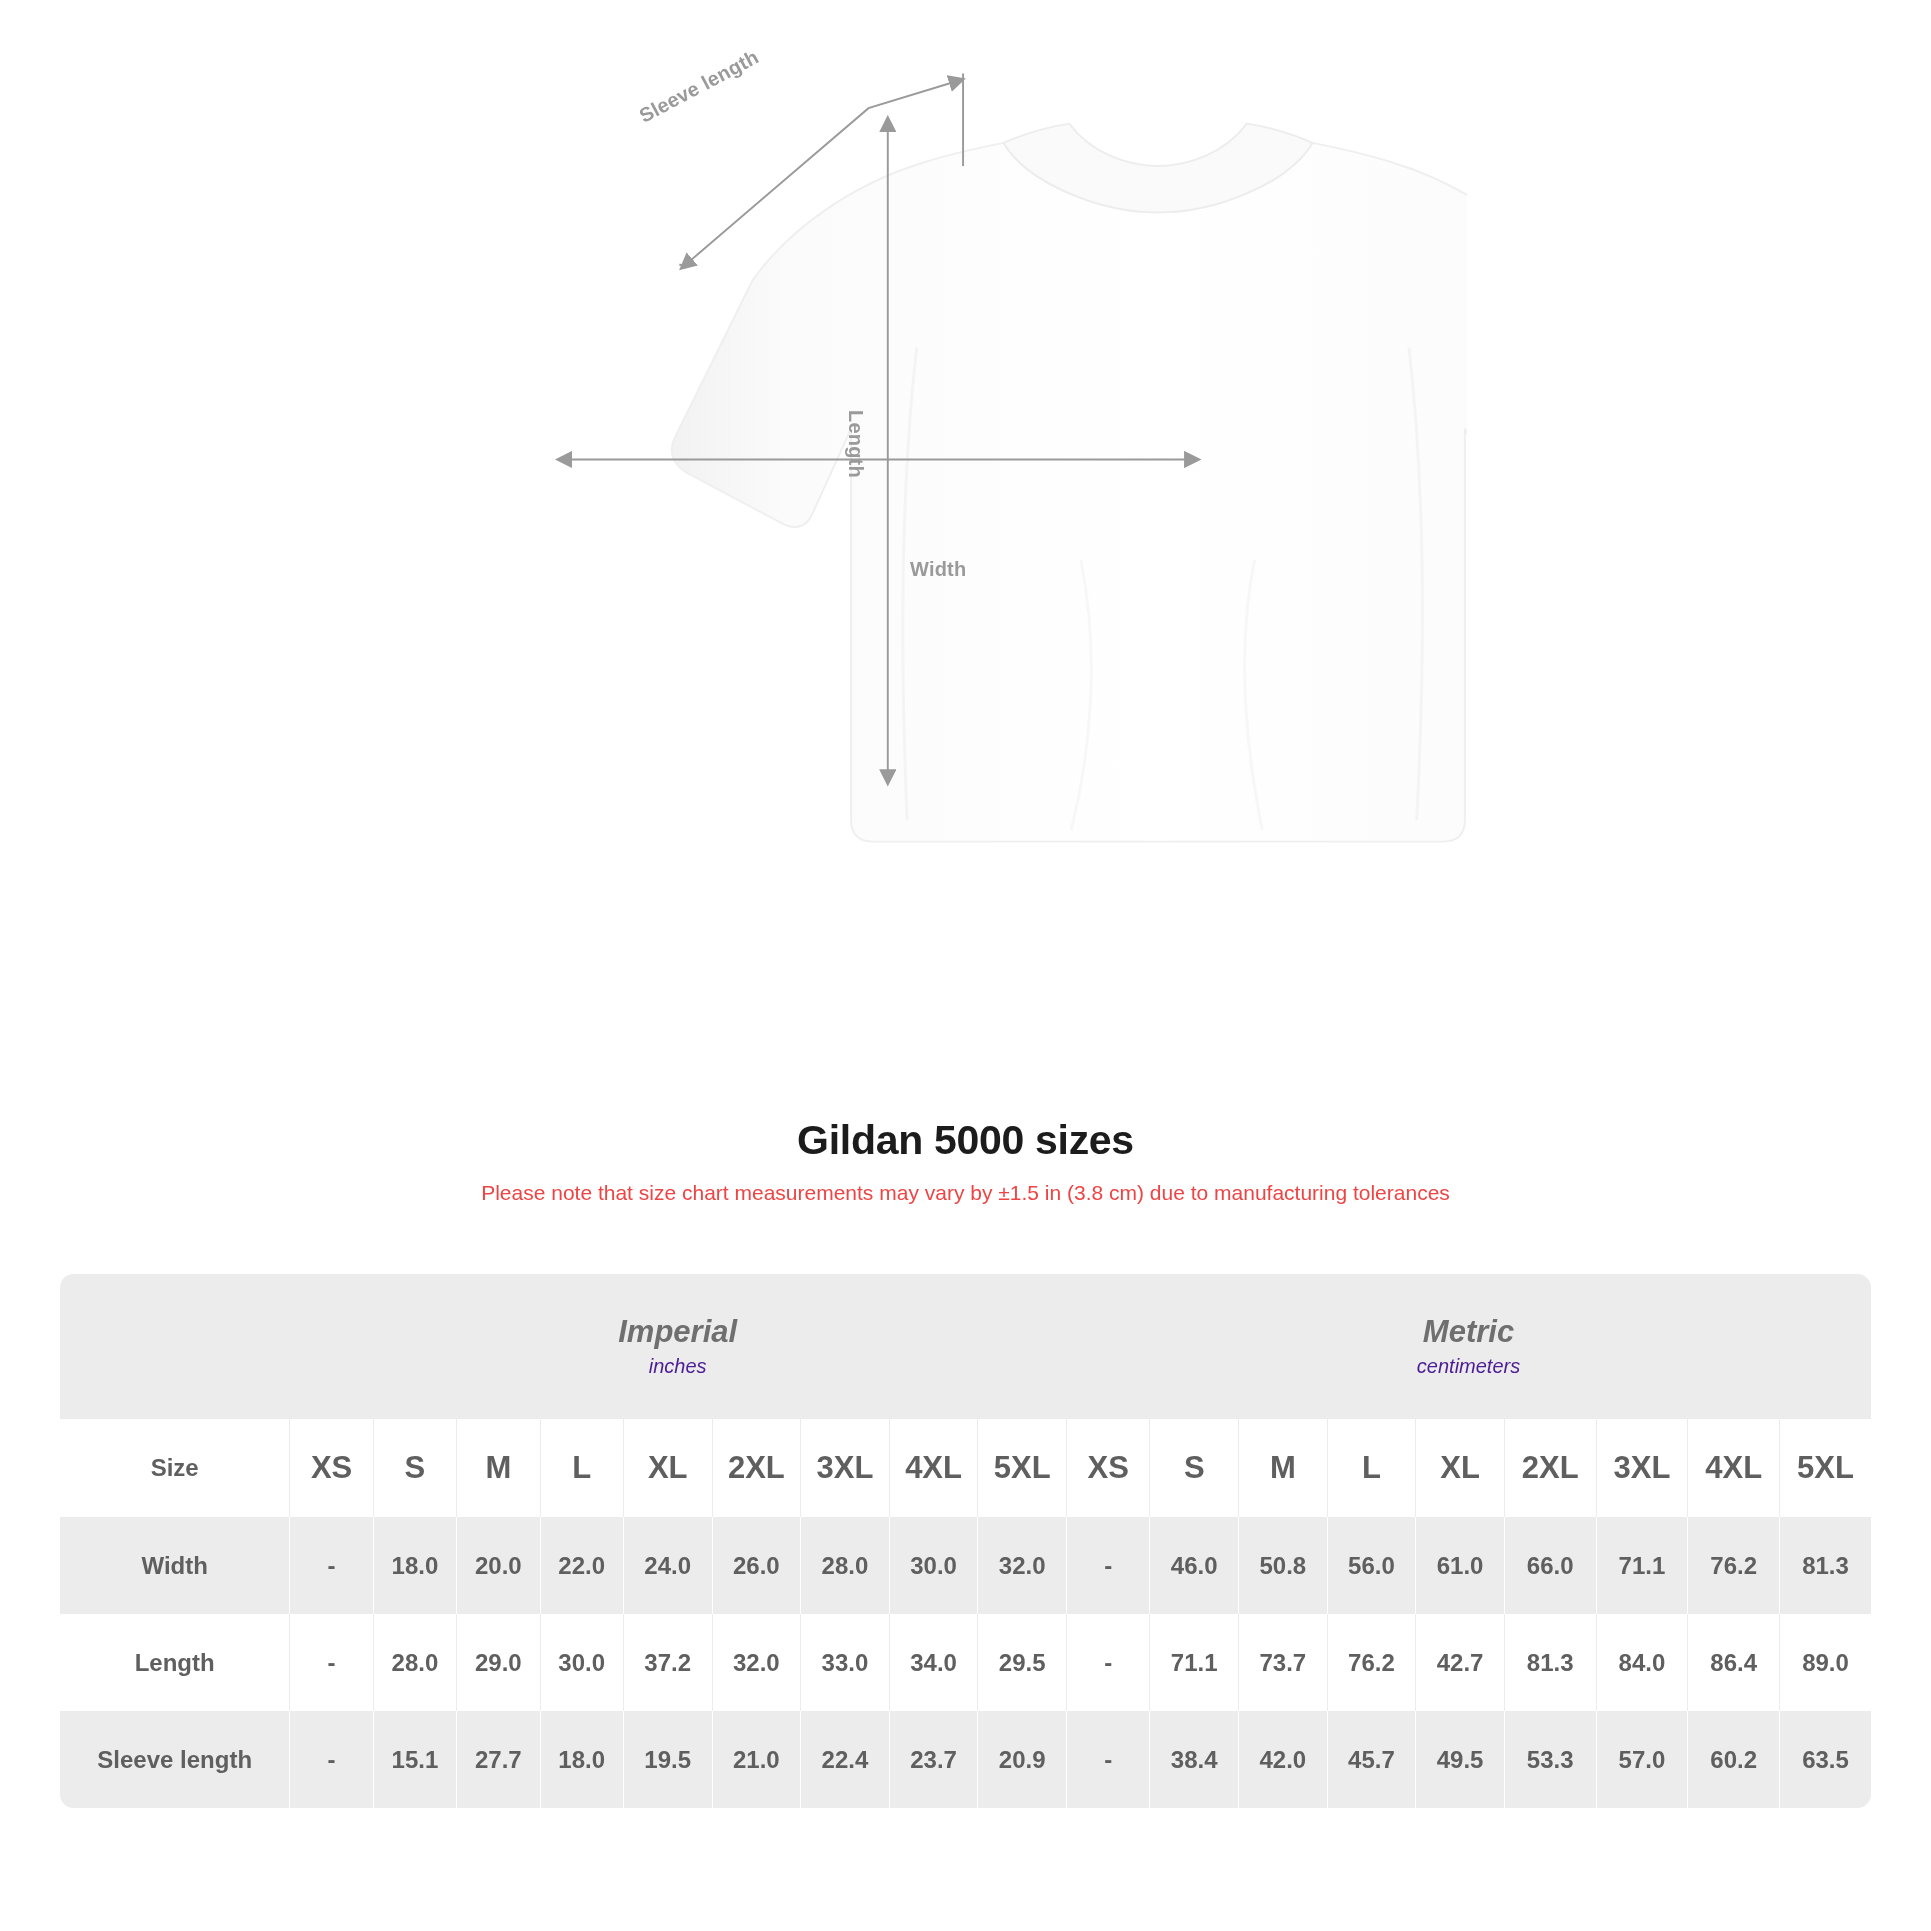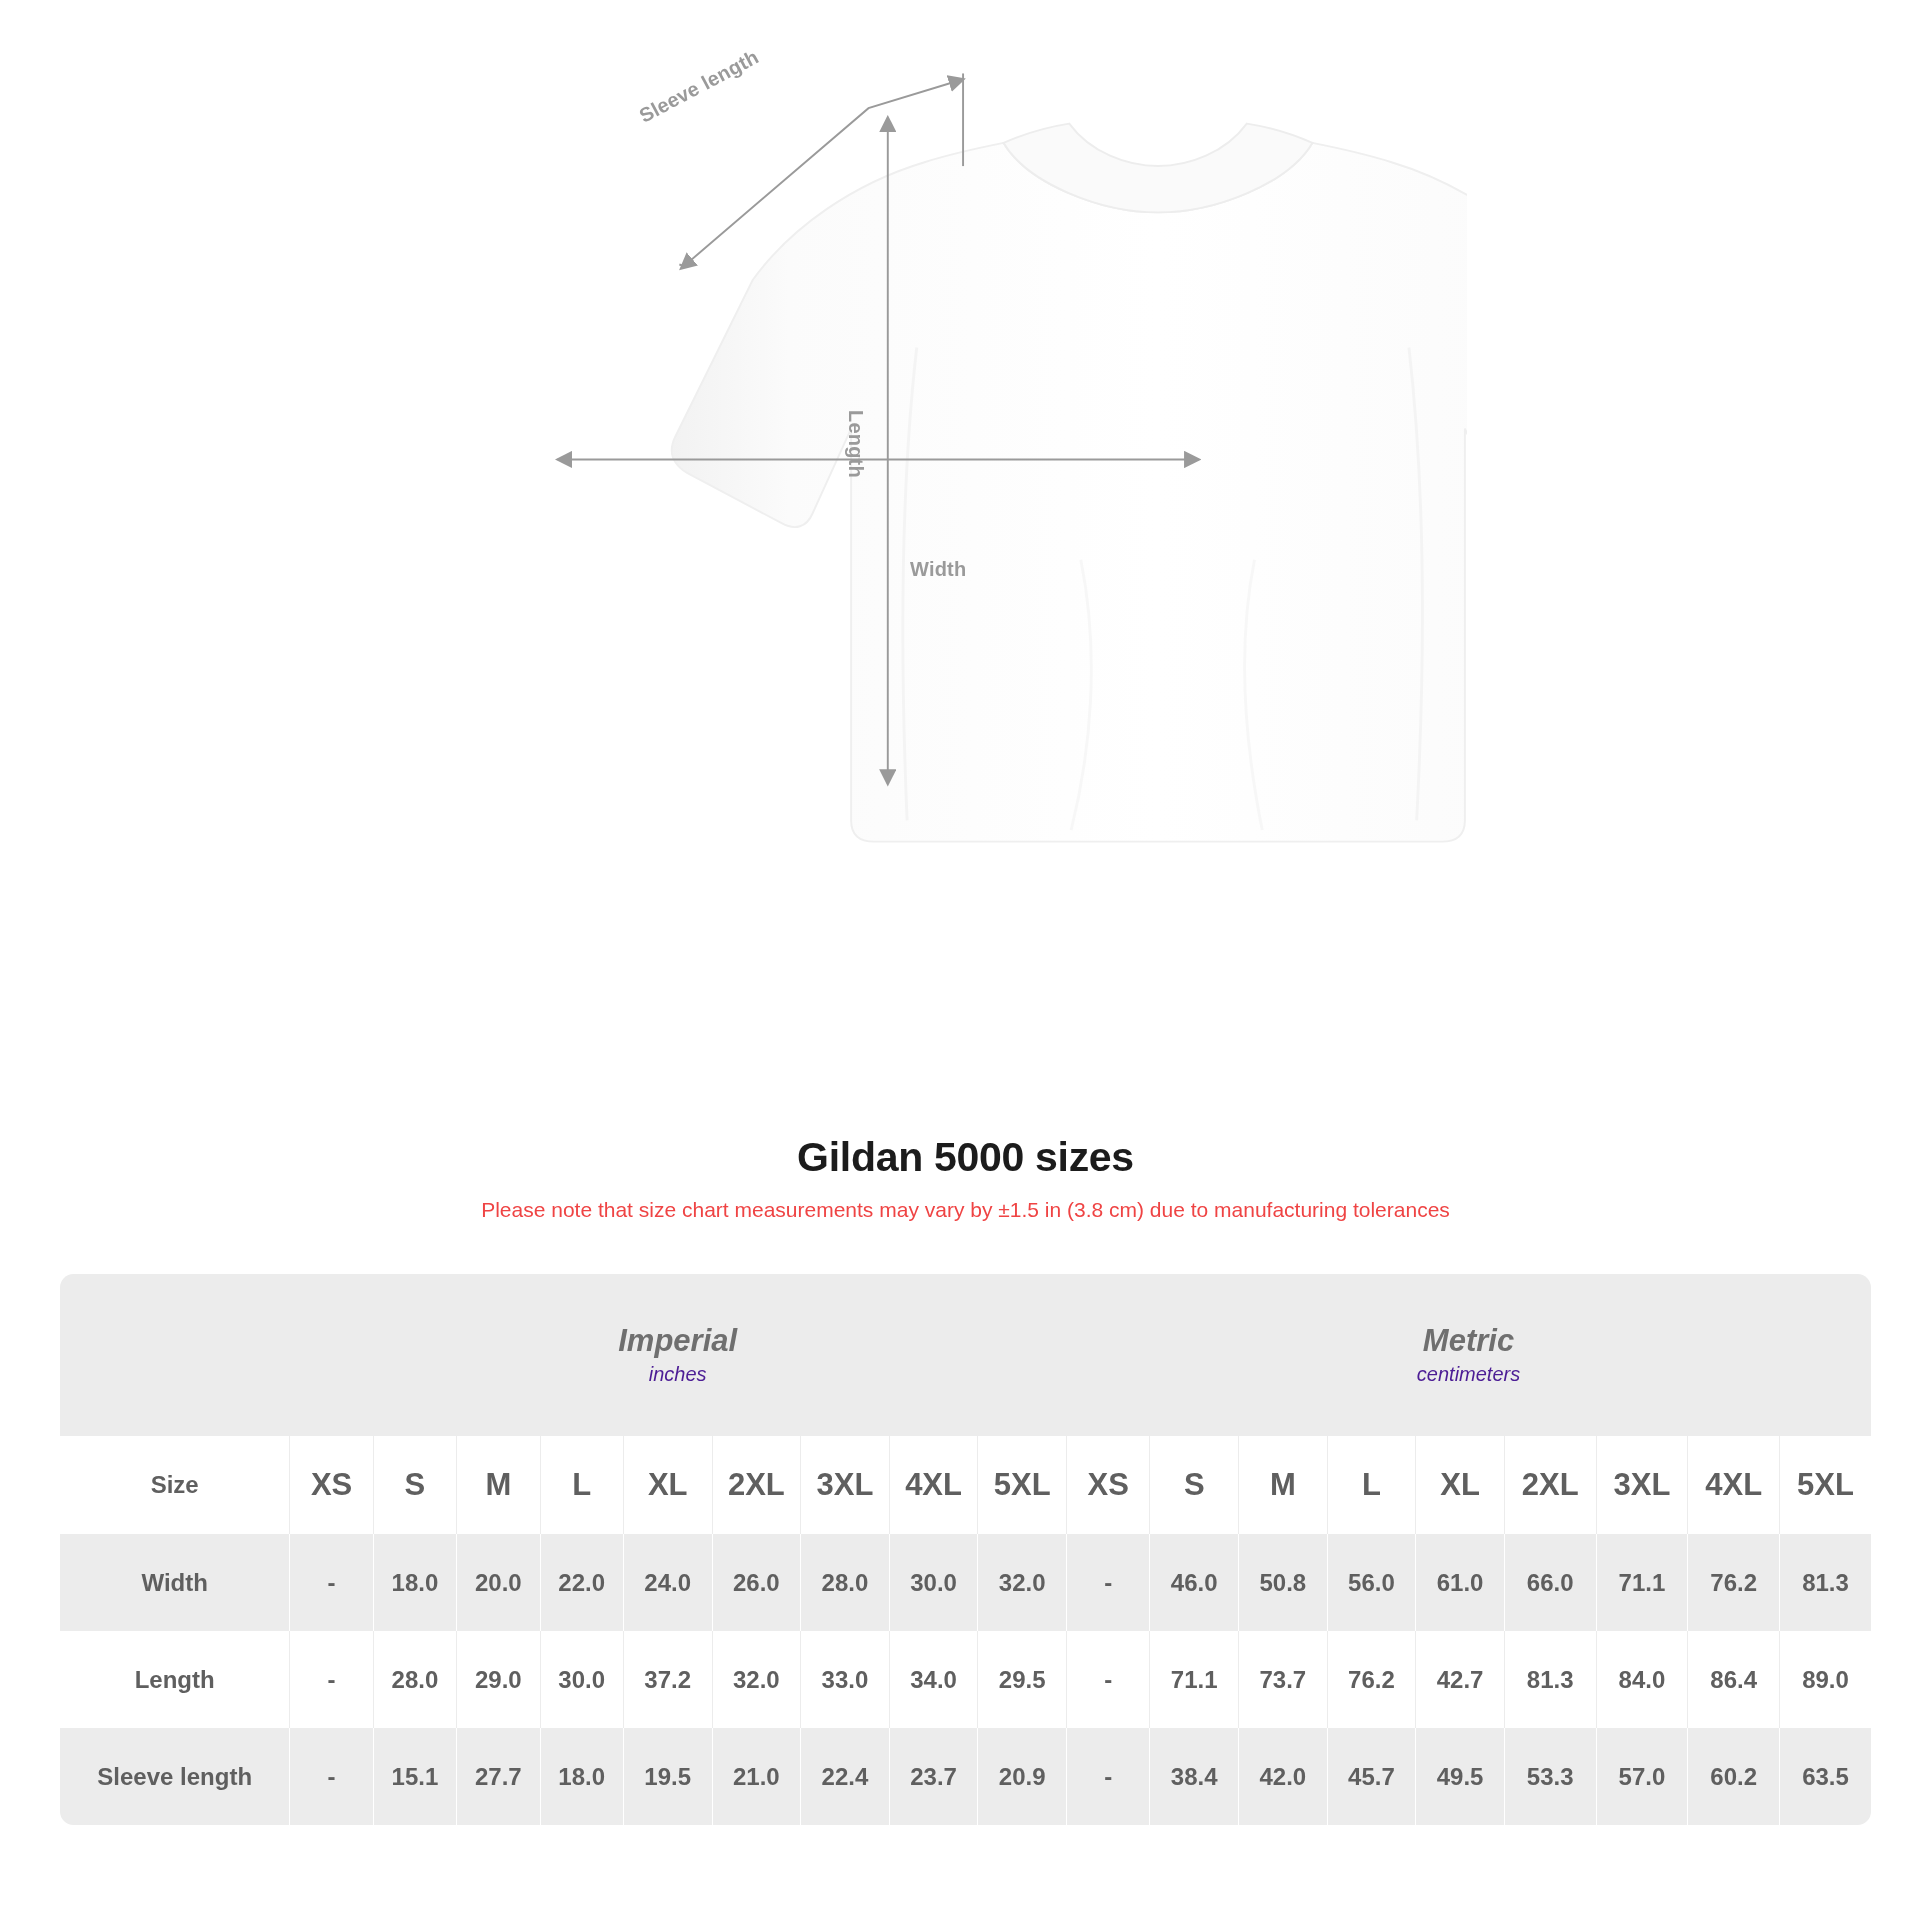--- a/index.html
+++ b/index.html
@@ -54,21 +54,21 @@
   }
   .label-width {
     left: 910px;
     top: 558px;
   }
 
   
   .title-block {
     width: 1931px;
     text-align: center;
-    margin-top: 19px;
+    margin-top: 2px;
   }
   .chart-title {
     font-size: 41px;
     font-weight: bold;
     color: #1c1c1c;
     margin: 0 0 17.4px 0;
     letter-spacing: -0.3px;
   }
   .chart-note {
     font-size: 21px;
@@ -93,21 +93,21 @@
     padding: 0;
     margin: 0;
     text-align: center;
     vertical-align: middle;
     font-weight: bold;
     color: #5f5f5f;
     border: none;
   }
   
   .unit-row td {
-    height: 162px;
+    height: 145px;
     background: #ececec;
   }
   .unit-row td.corner-left {
     border-top-left-radius: 13.5px;
   }
   .unit-row td.corner-right {
     border-top-right-radius: 13.5px;
   }
   .unit-name {
     font-size: 31px;

